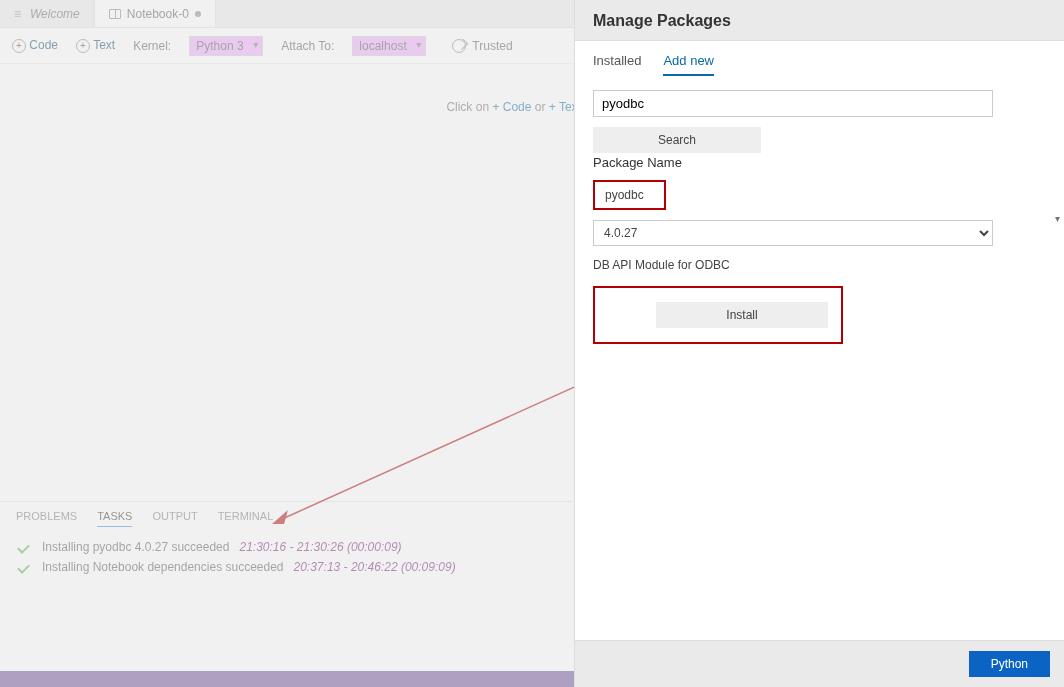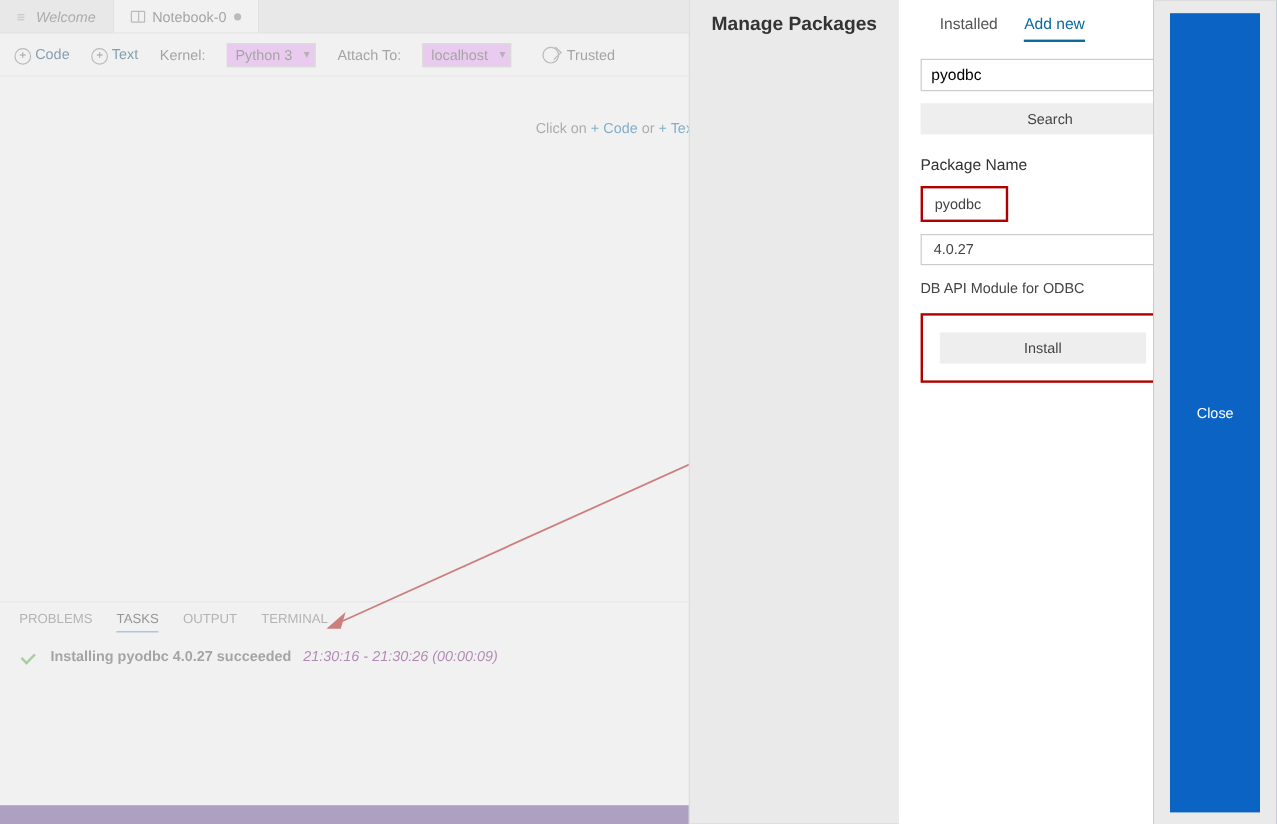--- a/index.html
+++ b/index.html
@@ -32,40 +32,40 @@
   .hint .link { color:#0a6aa1; }
 
   .bottom-panel { position:absolute; left:0; right:0; bottom:4px; height:182px; background:#fff; border-top:1px solid #e5e5e5; }
   .bp-tabs { display:flex; gap:20px; padding: 8px 16px 6px; font-size:11px; color:#777; }
   .bp-tabs .bpt { cursor: default; }
   .bp-tabs .bpt.active { color:#333; border-bottom:1px solid #3a8dde; padding-bottom:4px; }
   .tasks { padding: 4px 16px; font-size:12px; }
   .task-row { display:flex; align-items:center; gap:10px; padding:3px 0; }
   .check { width:16px; height:10px; position:relative; }
   .check::after { content:""; position:absolute; left:2px; top:2px; width:9px; height:5px; border-left:2px solid #5fb04f; border-bottom:2px solid #5fb04f; transform:rotate(-45deg); }
-  .task-msg { color:#555; font-weight:700; }
+  .task-msg { color:#555; font-weight:400; }
   .task-time { color:#701a75; font-style: italic; font-weight:400; }
 
   .statusbar { position:absolute; left:0; right:0; bottom:0; height:16px; background:#6a4c93; }
 
   
-  .sidepanel { position:absolute; top:0; right:0; width:490px; height:100%; background:#f5f5f5; border-left:1px solid #ddd; display:flex; flex-direction:row; }
+  .sidepanel { position:absolute; top:0; right:0; width:490px; height:100%; background:#f5f5f5; border-left:1px solid #ddd; display:flex; flex-direction:column; }
   .sp-header { padding: 12px 18px 10px; font-size:16px; font-weight:600; color:#333; background:#eaeaea; border-bottom:1px solid #ddd; }
   .sp-body { flex:1; background:#fff; padding: 12px 18px; font-size:13px; color:#333; overflow:auto; }
-  .sp-tabs { display:flex; gap:22px; font-size:13px; margin-bottom:14px;margin-left:16px; }
+  .sp-tabs { display:flex; gap:22px; font-size:13px; margin-bottom:14px; }
   .sp-tabs .spt { cursor:default; color:#555; padding-bottom:6px; }
   .sp-tabs .spt.active { color:#0a6aa1; border-bottom:2px solid #0a6aa1; }
   .search-input { width:400px; padding:5px 8px; font-size:13px; border:1px solid #ccc; }
-  .btn-flat { display:block; width:216px; text-align:center; background:#eee; border:none; padding:6px 0; font-size:12px; color:#444; margin-top:10px; }
-  .field-label { margin-top:18px; font-size:13px; color:#333; }
+  .btn-flat { display:block; width:168px; text-align:center; background:#eee; border:none; padding:6px 0; font-size:12px; color:#444; margin-top:10px; }
+  .field-label { margin-top:2px; font-size:13px; color:#333; }
   .pkg-name-box { display:inline-block; border:2px solid #b00000; padding:6px 20px 6px 10px; margin-top:10px; font-size:12px; color:#444; }
   .version-select { width:400px; margin-top:10px; padding:4px 6px; font-size:12px; border:1px solid #ccc; background:#fff; color:#444; }
   .summary-text { margin-top:12px; font-size:12px; color:#444; }
   .install-box { border:2px solid #b00000; padding:14px 14px; margin-top:14px; width:250px; }
-  .install-box button { width:172px; padding:6px 0; background:#eee; border:none; font-size:12px; color:#444; }
+  .install-box button { width:172px; padding:6px 0; background:#eee; border:none; font-size:12px; color:#444;margin-left:47px; }
   .sp-footer { background:#eaeaea; border-top:1px solid #ddd; padding:10px 14px; display:flex; justify-content:flex-end; }
   .btn-primary { background:#0b63c4; color:#fff; border:none; padding:6px 22px; font-size:12px; }
 
   
   .arrow-svg { position:absolute; left:270px; top:380px; width:320px; height:150px; pointer-events:none; }
 </style>
 </head>
 <body>
 
 <div class="app">
@@ -120,20 +120,25 @@
         <span class="bpt active">TASKS</span>
         <span class="bpt">OUTPUT</span>
         <span class="bpt">TERMINAL</span>
       </div>
       <div class="tasks">
         <div class="task-row">
           <span class="check"></span>
           <span class="task-msg">Installing pyodbc 4.0.27 succeeded</span>
           <span class="task-time">21:30:16 - 21:30:26 (00:00:09)</span>
         </div>
+        <div class="task-row">
+          <span class="check"></span>
+          <span class="task-msg">Installing Notebook dependencies succeeded</span>
+          <span class="task-time">20:37:13 - 20:46:22 (00:09:09)</span>
+        </div>
       </div>
     </div>
 
     <div class="statusbar"></div>
 
     <svg class="arrow-svg" viewBox="0 0 320 150">
       <line x1="320" y1="0" x2="10" y2="140" stroke="#b00000" stroke-width="1.5"></line>
       <polygon points="2,144 18,130 14,144" fill="#b00000"></polygon>
     </svg>
 
@@ -160,16 +165,16 @@
         </select>
       </div>
 
       <div class="summary-text">DB API Module for ODBC</div>
 
       <div class="install-box">
         <button>Install</button>
       </div>
     </div>
     <div class="sp-footer">
-      <button class="btn-primary">Close</button>
+      <button class="btn-primary">Python</button>
     </div>
   </div>
 </div>
 
 </body></html>

